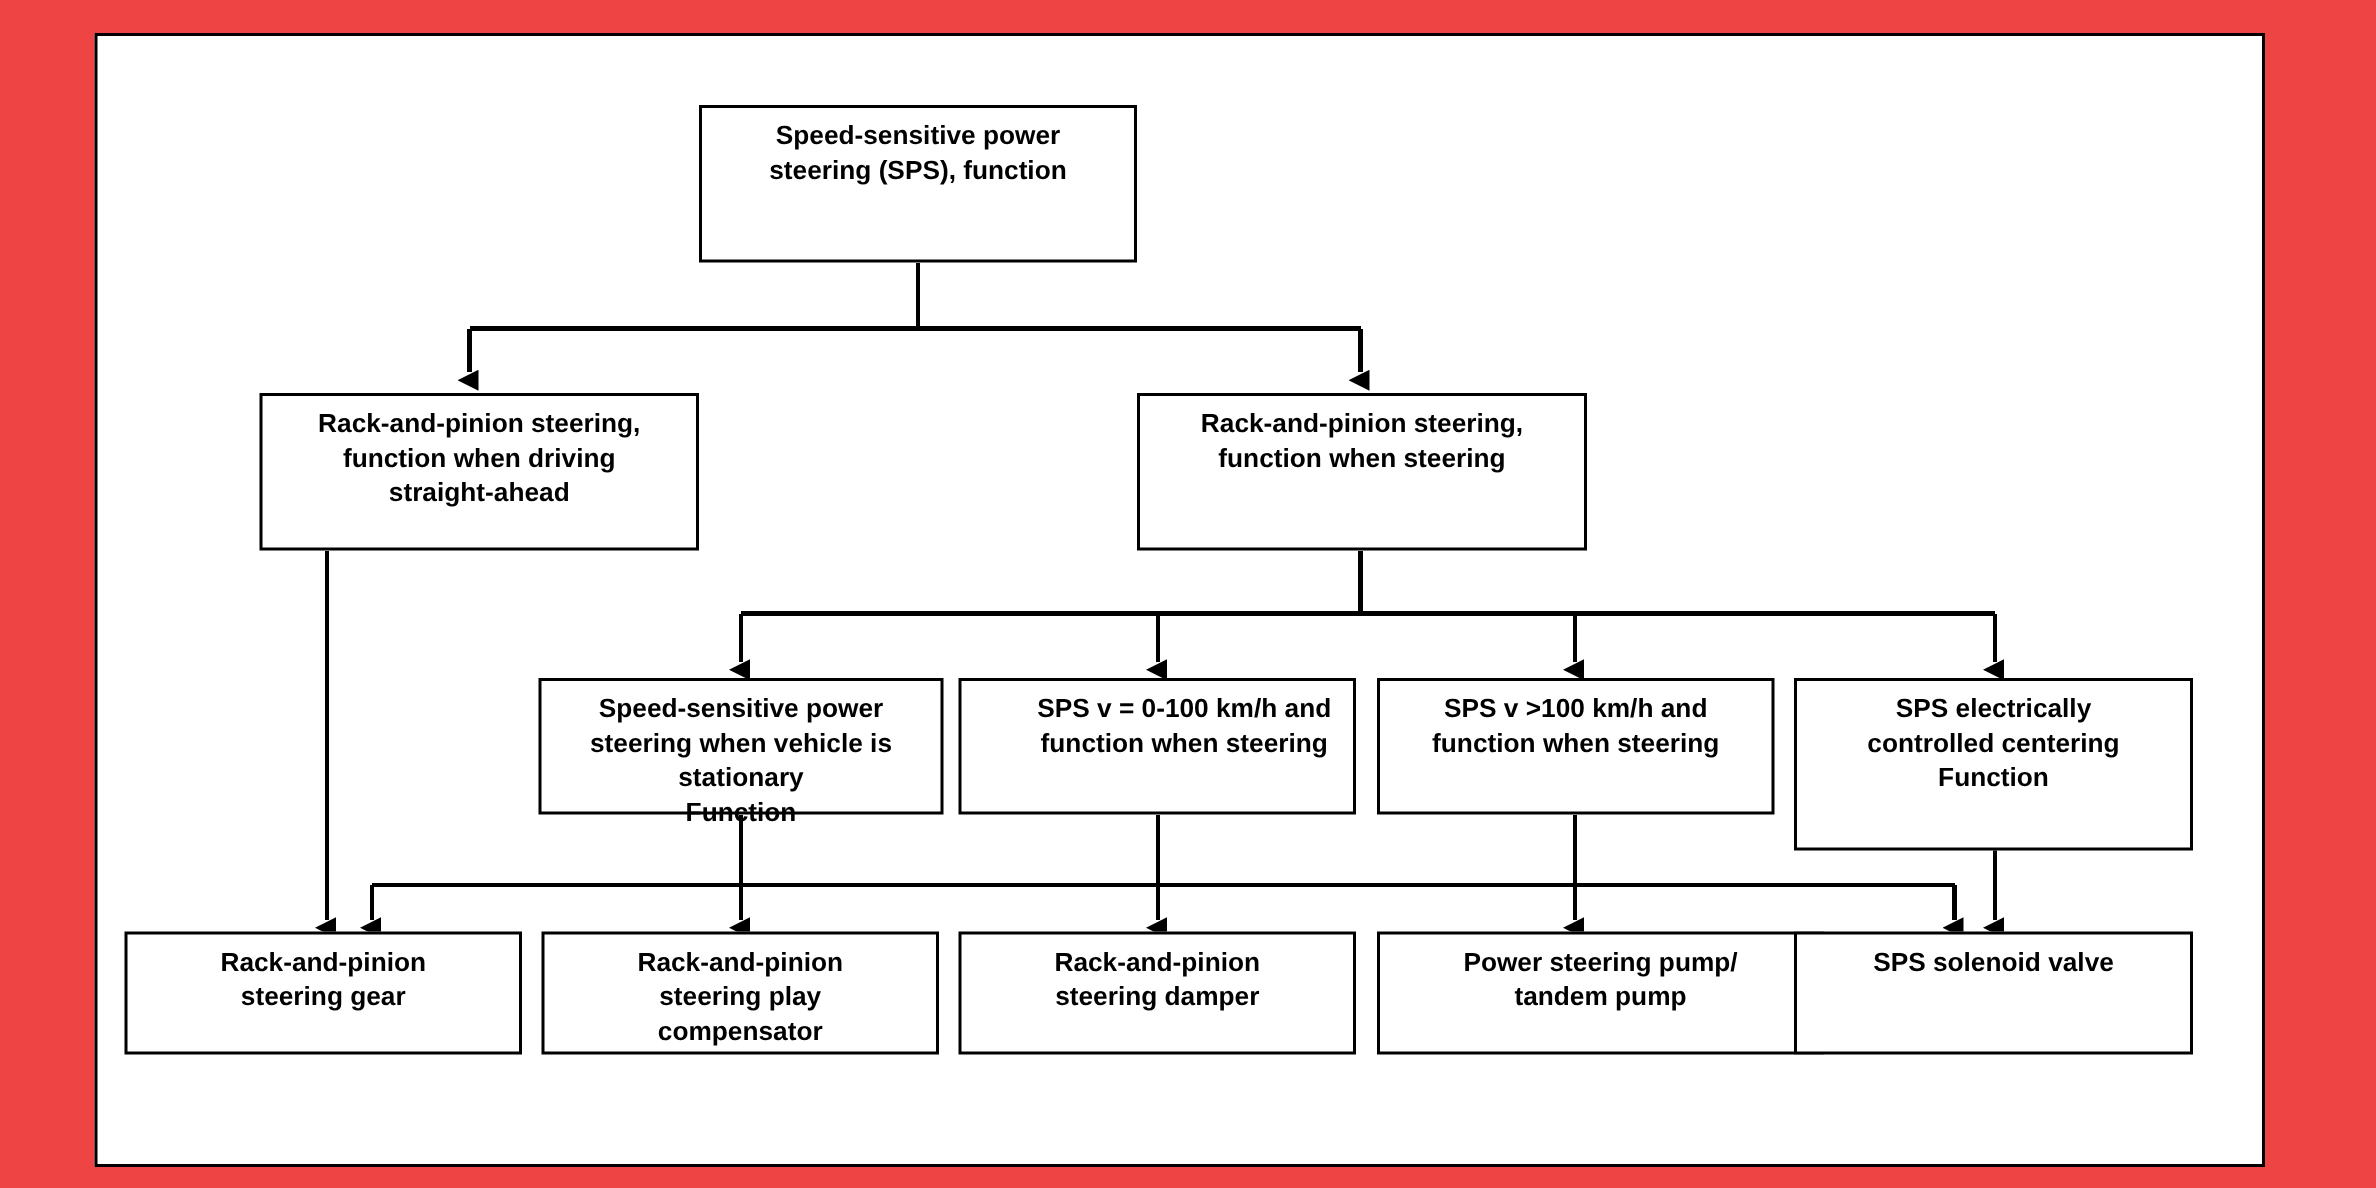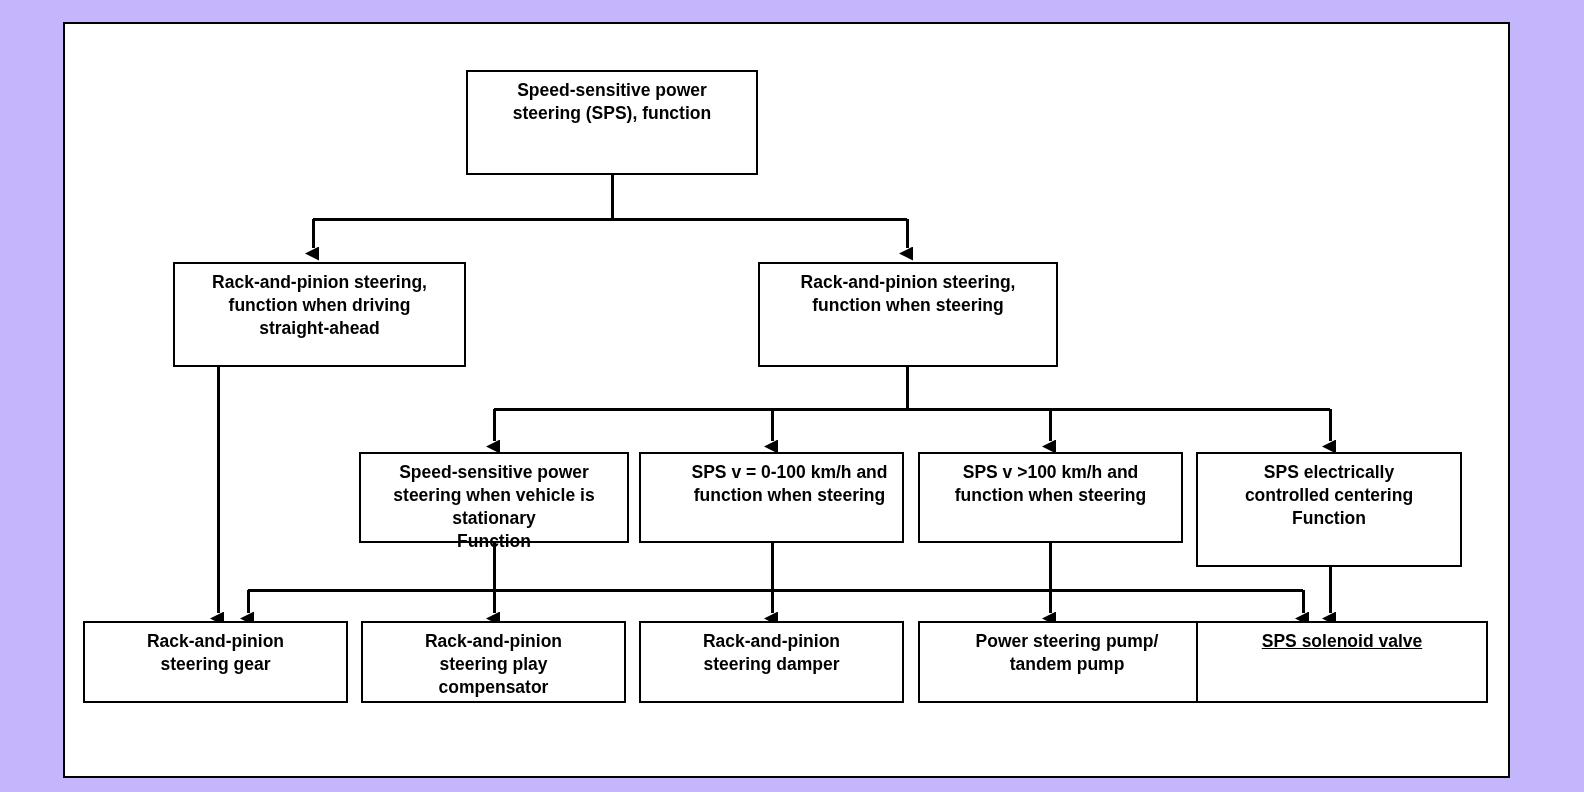--- a/index.html
+++ b/index.html
@@ -2,21 +2,21 @@
 <html><head>
 <meta charset="utf-8">
 <title>Speed-sensitive power steering (SPS), function</title>
 <style>
   html,body{margin:0;padding:0;background:#ffffff;}
   body{
     width:1584px;height:792px;
     font-family:"Liberation Sans","DejaVu Sans",sans-serif;
     -webkit-font-smoothing:none;
   }
-  #stage{position:relative;width:1584px;height:792px;overflow:hidden;background:#c4b5fd;}
+  #stage{position:relative;width:1584px;height:792px;overflow:hidden;background:#ef4444;}
 
   
   #frame{
     position:absolute;left:63px;top:22px;
     width:1447px;height:756px;
     border:2px solid #000;
     box-sizing:border-box;
     background:#fff;
   }
 
@@ -149,17 +149,17 @@
   <div class="node" style="left:639px;top:621px;width:265px;height:82px;">
     <span class="label">Rack-and-pinion
 steering damper</span>
   </div>
 
   <div class="node" style="left:918px;top:621px;width:298px;height:82px;">
     <span class="label">Power steering pump/
 tandem pump</span>
   </div>
 
-  <div class="node" style="left:1196px;top:621px;width:292px;height:82px;text-decoration:underline;">
+  <div class="node" style="left:1196px;top:621px;width:266px;height:82px;">
     <span class="label">SPS solenoid valve</span>
   </div>
 
 </div>
 
 </body></html>

